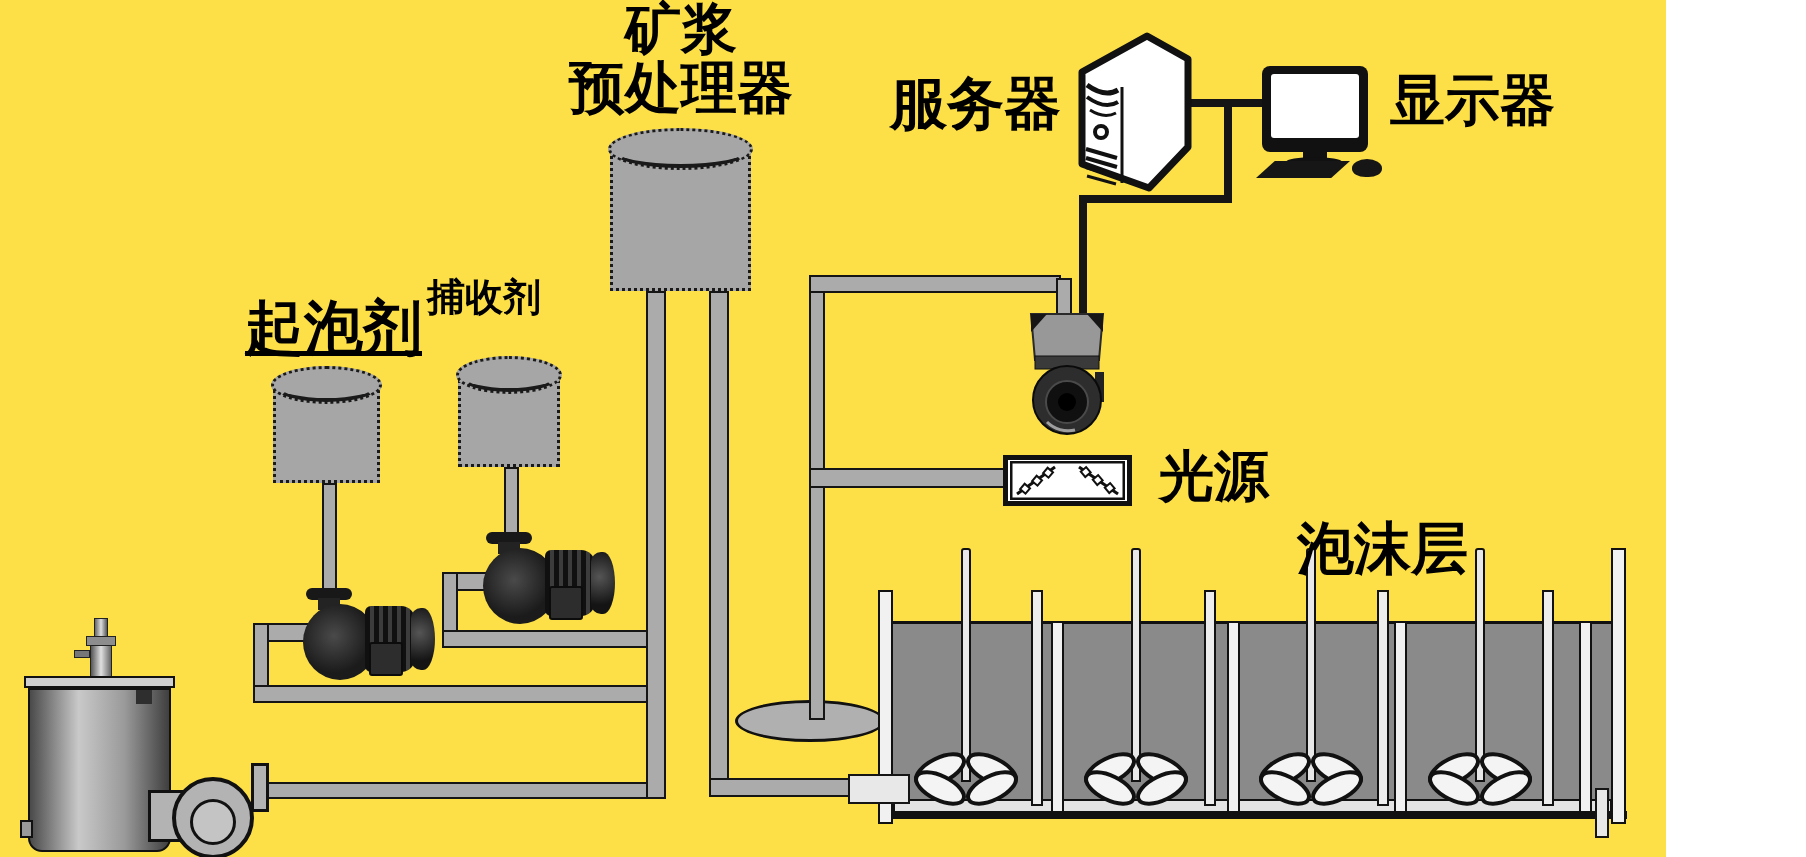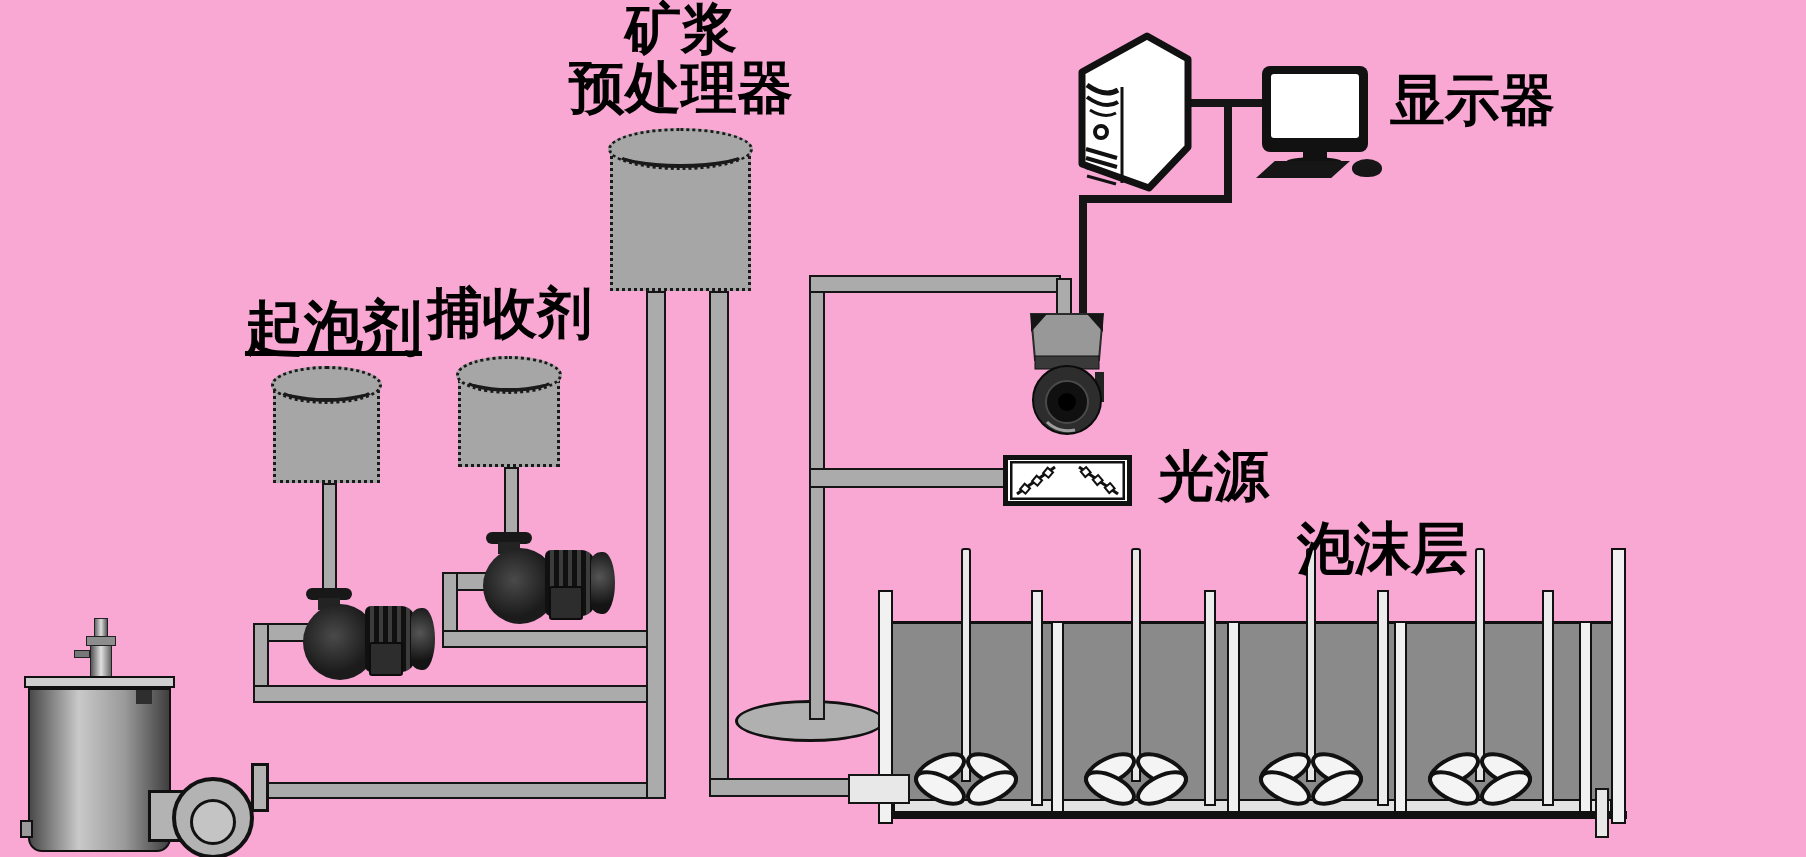--- a/index.html
+++ b/index.html
@@ -1,17 +1,17 @@
 <!DOCTYPE html>
 <html><head>
 <meta charset="utf-8">
 <style>
   html,body { margin:0; padding:0; background:#fff; }
   #canvas {
-    position:relative; width:1806px; height:857px; background:#f9a8d4;
+    position:relative; width:1666px; height:857px; background:#fde047;
     font-family:"Liberation Serif","DejaVu Serif",serif; overflow:hidden;
   }
   .abs  { position:absolute; box-sizing:border-box; }
   .pipe { position:absolute; box-sizing:border-box; background:#ababab; border:2px solid #151515; }
   .lite { position:absolute; box-sizing:border-box; background:#efefef; border:2px solid #151515; }
   .cylb { position:absolute; box-sizing:border-box; background:#a6a6a6; border:3px dotted #1a1a1a; border-top:none; }
   .cylt { position:absolute; box-sizing:border-box; background:#a6a6a6; border:3px dotted #1a1a1a; border-radius:50%; }
   .rim  { position:absolute; box-sizing:border-box; border:4px solid transparent; border-bottom-color:#1a1a1a; border-radius:50%; }
   .lbl  { position:absolute; color:#000; font-weight:600; font-size:56px; line-height:1.06; white-space:nowrap; }
   .cable{ position:absolute; background:#151515; }
@@ -200,18 +200,19 @@
       <rect x="84" y="16" width="7" height="7" transform="rotate(-40 87 19)"></rect>
       <rect x="96" y="24" width="7" height="7" transform="rotate(-40 99 27)"></rect>
     </g>
   </svg>
 
   <div class="lbl" style="left:555px; top:0px; width:252px; text-align:center;">
     <div>矿浆</div>
     <div>预处理器</div>
   </div>
   <div class="lbl" style="left:245px; top:297px; font-size:59px;text-decoration:underline;">起泡剂</div>
-  <div class="lbl" style="left:427px; top:285px; font-size:55px;">捕收剂</div>
+  <div class="lbl" style="left:427px; top:277px; font-size:38px;">捕收剂</div>
+  <div class="lbl" style="left:890px; top:74px; font-size:57px;">服务器</div>
   <div class="lbl" style="left:1390px; top:72px; font-size:55px;">显示器</div>
   <div class="lbl" style="left:1159px; top:448px; font-size:55px;">光源</div>
   <div class="lbl" style="left:1297px; top:519px; font-size:57px;">泡沫层</div>
 
 </div>
 
 </body></html>

